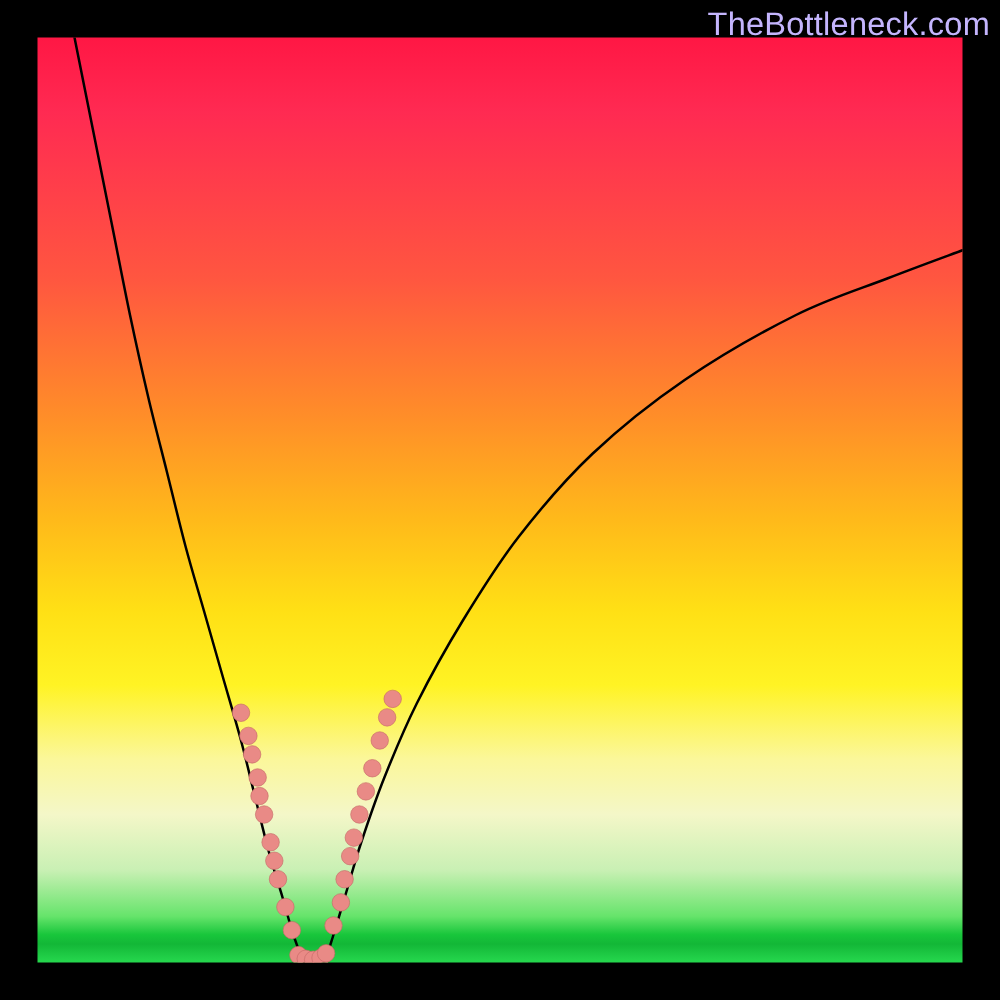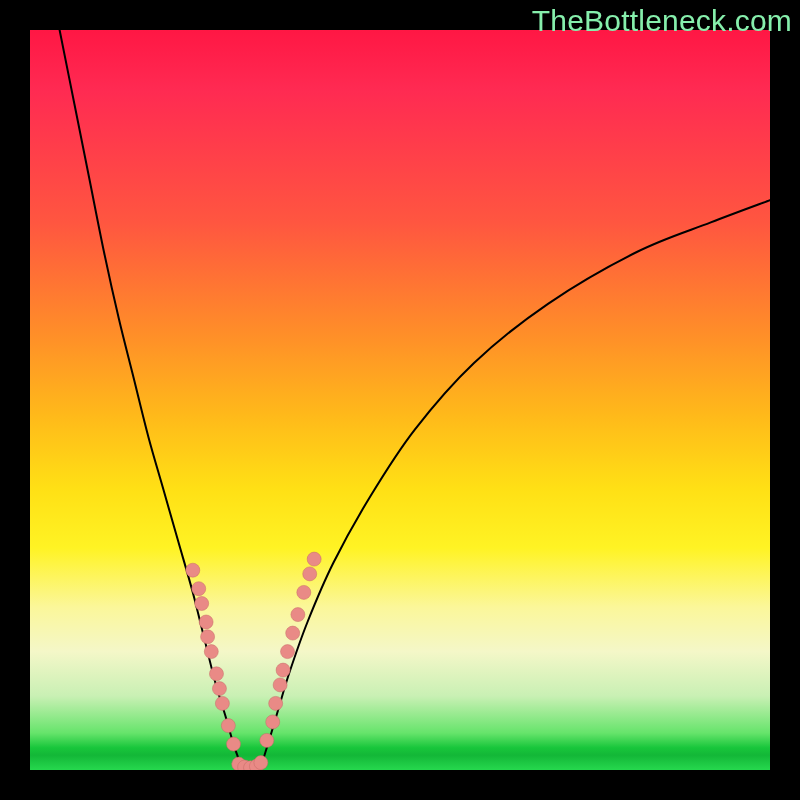--- a/index.html
+++ b/index.html
@@ -48,22 +48,22 @@
     position: absolute;
     left: 0;
     top: 0;
     width: 740px;
     height: 740px;
   }
   .watermark {
     position: absolute;
     top: 4px;
     right: 8px;
-    color: #86efac;
-    font-size: 30px;
+    color: #c4b5fd;
+    font-size: 26px;
     font-weight: 500;
     letter-spacing: 0.2px;
   }
 </style>
 </head>
 <body>
 
 <div class="frame">
 
   <div class="plot">

